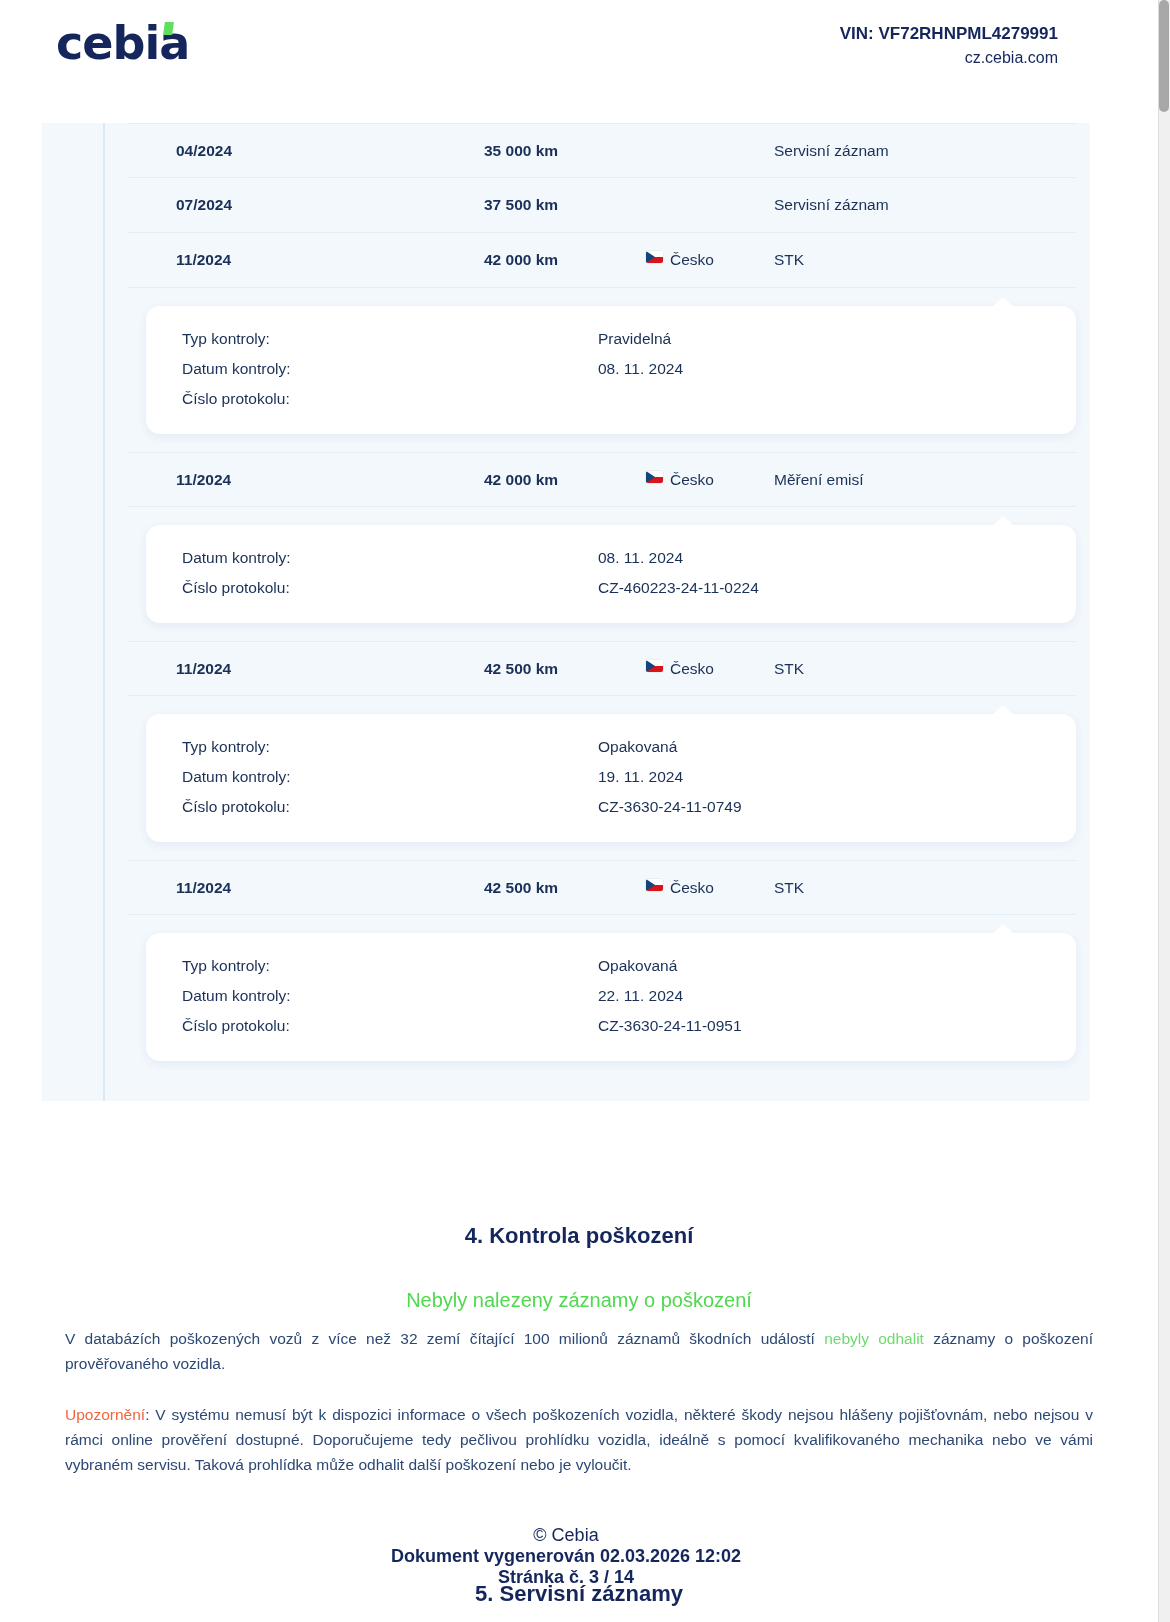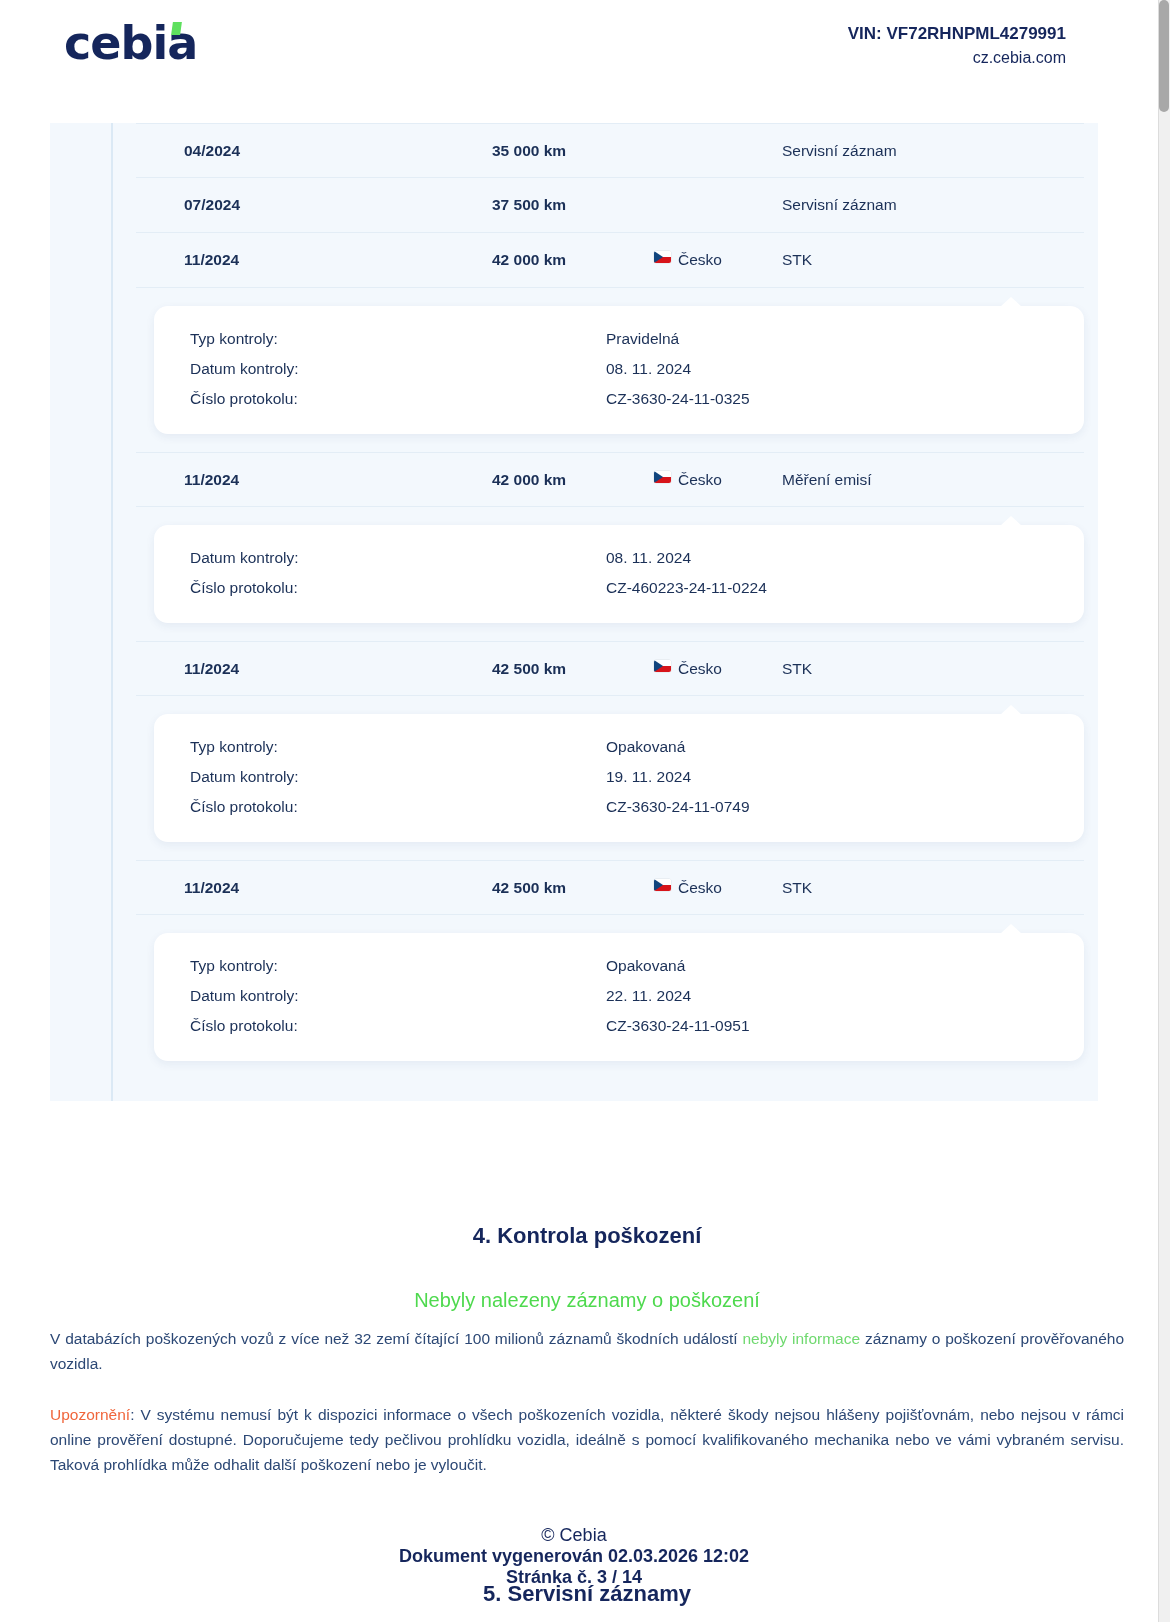--- a/index.html
+++ b/index.html
@@ -33,21 +33,21 @@
     top: 0; right: 1px;
     width: 10px;
     height: 112px;
     background: #a8a8a8;
     border-radius: 5px;
   }
 
   
   .sheet {
     position: absolute;
-    top: 0; left: 8px;
+    top: 0; left: 0;
     width: 1158px;
     height: 1622px;
     padding: 0;
   }
 
   
   .doc-header {
     position: relative;
     height: 108px;
     padding: 0 100px 0 56px;
@@ -172,21 +172,21 @@
     display: flex;
     font-size: 15.5px;
     color: #1b3057;
     line-height: 30px;
   }
   .detail-key   { width: 452px; padding-left: 36px; }
   .detail-value { flex: 1; }
 
   
   .section {
-    padding: 0 42px;
+    padding: 0 65px;
   }
   .section-title {
     text-align: center;
     font-size: 22px;
     font-weight: bold;
     color: #15265c;
     margin-top: 122px;
   }
   .section-status {
     text-align: center;
@@ -281,21 +281,20 @@
           <div class="detail-line">
             <div class="detail-key">Typ kontroly:</div>
             <div class="detail-value">Pravidelná</div>
           </div>
           <div class="detail-line">
             <div class="detail-key">Datum kontroly:</div>
             <div class="detail-value">08. 11. 2024</div>
           </div>
           <div class="detail-line">
             <div class="detail-key">Číslo protokolu:</div>
-            <div class="detail-value">CZ-3630-24-11-0325</div>
           </div>
         </div>
 
         <div class="event-row first">
           <div class="col-date">11/2024</div>
           <div class="col-km">42 000 km</div>
           <div class="col-flag">
             <span class="flag">
               <span class="top"></span>
                 <span class="bottom"></span>
@@ -379,21 +378,21 @@
         </div>
 
       </div>
     </div>
 
     <div class="section">
       <div class="section-title">4. Kontrola poškození</div>
       <div class="section-status">Nebyly nalezeny záznamy o poškození</div>
 
       <div class="para">
-        <span>V databázích poškozených vozů z více než 32 zemí čítající 100 milionů záznamů škodních událostí </span><span class="hl-green">nebyly informace</span><span> záznamy o poškození prověřovaného vozidla.</span>
+        <span>V databázích poškozených vozů z více než 32 zemí čítající 100 milionů záznamů škodních událostí </span><span class="hl-green">nebyly odhalit</span><span> záznamy o poškození prověřovaného vozidla.</span>
       </div>
 
       <div class="para warn">
         <span class="hl-orange">Upozornění</span><span>: V systému nemusí být k dispozici informace o všech poškozeních vozidla, některé škody nejsou hlášeny pojišťovnám, nebo nejsou v rámci online prověření dostupné. Doporučujeme tedy pečlivou prohlídku vozidla, ideálně s pomocí kvalifikovaného mechanika nebo ve vámi vybraném servisu. Taková prohlídka může odhalit další poškození nebo je vyloučit.</span>
       </div>
 
       <div class="section-title second">5. Servisní záznamy</div>
     </div>
 
     <div class="doc-footer">

